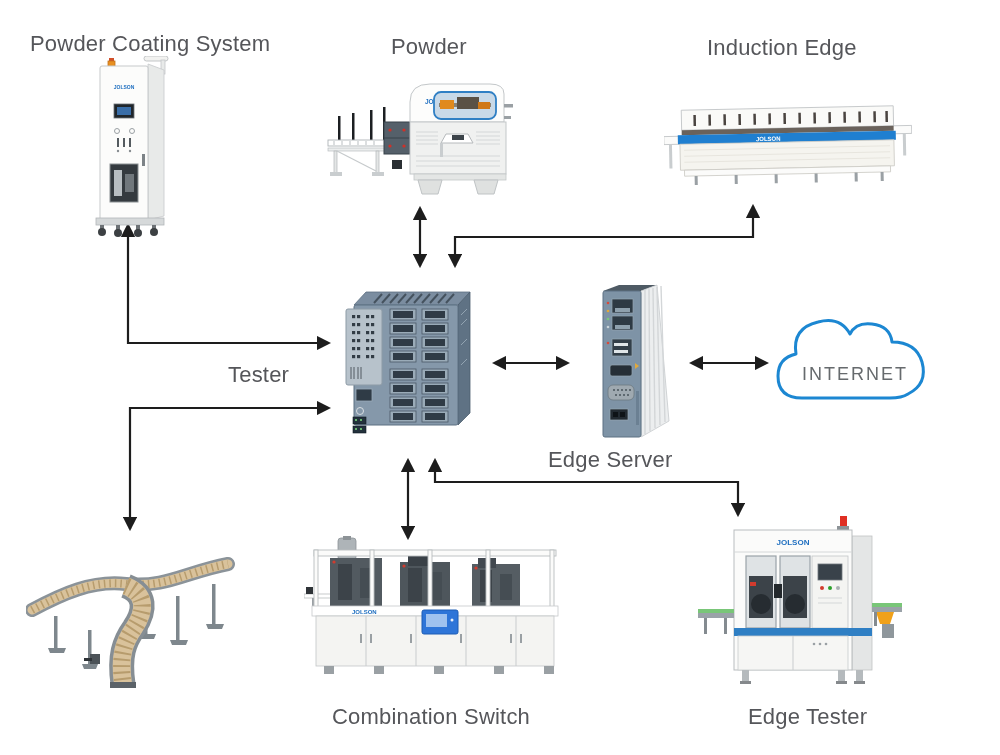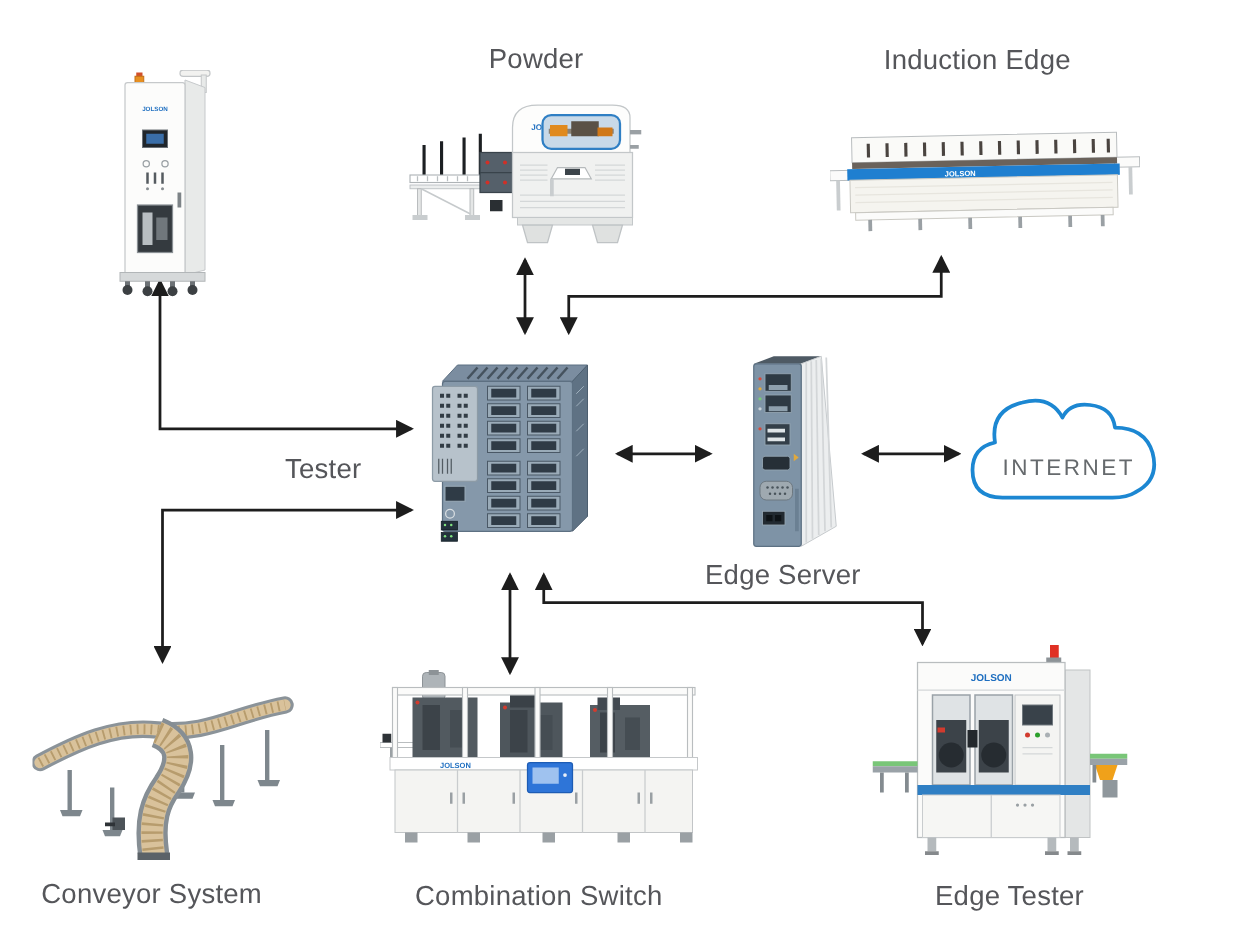--- a/index.html
+++ b/index.html
@@ -67,20 +67,21 @@
       <rect x="16" y="169" width="4" height="5" fill="#6d7276"></rect>
       <rect x="32" y="169" width="4" height="5" fill="#6d7276"></rect>
       <rect x="52" y="169" width="4" height="5" fill="#6d7276"></rect>
       <rect x="68" y="169" width="4" height="5" fill="#6d7276"></rect>
       <circle cx="18" cy="176" r="4" fill="#3c4043"></circle>
       <circle cx="34" cy="177" r="4" fill="#3c4043"></circle>
       <circle cx="54" cy="177" r="4" fill="#3c4043"></circle>
       <circle cx="70" cy="176" r="4" fill="#3c4043"></circle>
     </svg>
   </div>
+  <div class="node-label" style="left:30px;top:31px">Powder Coating System</div>
 
   <div class="node" style="left:326px;top:76px;width:190px;height:132px">
     <svg width="190" height="132" viewBox="0 0 190 132">
       <rect x="12" y="40" width="2.5" height="24" fill="#1c1f22"></rect>
       <rect x="26" y="37" width="2.5" height="27" fill="#1c1f22"></rect>
       <rect x="44" y="34" width="2.5" height="30" fill="#1c1f22"></rect>
       <rect x="57" y="31" width="2.5" height="33" fill="#1c1f22"></rect>
       <rect x="2" y="64" width="58" height="6" fill="#ffffff" stroke="#aeb3b6" stroke-width="0.9"></rect>
       <g stroke="#b9bec1" stroke-width="1">
         <line x1="8" y1="65" x2="8" y2="69"></line>
@@ -328,21 +329,21 @@
           <circle cx="23" cy="114" r="1"></circle>
           <circle cx="27" cy="114" r="1"></circle>
           <circle cx="31" cy="114" r="1"></circle>
       </g>
       <rect x="13" y="128" width="18" height="11" fill="#222a31" stroke="#95a6b2" stroke-width="0.7"></rect>
       <rect x="16" y="131" width="5" height="5" fill="#0e1317"></rect>
         <rect x="23" y="131" width="5" height="5" fill="#0e1317"></rect>
       <rect x="39" y="110" width="3" height="34" fill="#6b8093"></rect>
     </svg>
   </div>
-  <div class="node-label" style="left:564px;top:447px">Edge Server</div>
+  <div class="node-label" style="left:548px;top:447px">Edge Server</div>
 
   <div class="node" style="left:770px;top:306px;width:170px;height:102px">
     <svg width="170" height="102" viewBox="0 0 170 102">
       <path d="M 32 92
                Q 8 92 8 70
                Q 8 52 26 48
                Q 22 22 48 16
                Q 70 10 80 28
                Q 86 16 102 18
                Q 120 20 122 36
@@ -374,21 +375,20 @@
           <polygon points="112,98 130,98 128,103 114,103"></polygon>
       </g>
       <path d="M100,50 C120,58 120,74 108,92 C98,106 93,120 97,148" fill="none" stroke="#868e94" stroke-width="25" stroke-linecap="butt"></path>
       <path d="M100,50 C120,58 120,74 108,92 C98,106 93,120 97,148" fill="none" stroke="#d9c29b" stroke-width="18"></path>
       <path d="M100,50 C120,58 120,74 108,92 C98,106 93,120 97,148" fill="none" stroke="#b79c6d" stroke-width="17" stroke-dasharray="2,4.5"></path>
       <rect x="84" y="146" width="26" height="6" fill="#5b6268"></rect>
       <rect x="64" y="118" width="10" height="10" fill="#4c5358"></rect>
       <rect x="58" y="122" width="8" height="3" fill="#2e3337"></rect>
     </svg>
   </div>
-  <div class="node-label" style="left:33px;top:702px">Conveyor System</div>
 
   <div class="node" style="left:304px;top:536px;width:262px;height:146px">
     <svg width="262" height="146" viewBox="0 0 262 146">
       <rect x="0" y="58" width="34" height="4" fill="#ffffff" stroke="#b9bdbf" stroke-width="0.8"></rect>
       <rect x="2" y="51" width="7" height="7" fill="#2e3337"></rect>
       <rect x="8" y="62" width="3" height="16" fill="#9aa0a4"></rect>
       <rect x="34" y="2" width="18" height="22" rx="3" fill="#aeb4b8" stroke="#8d9397" stroke-width="0.8"></rect>
       <rect x="39" y="0" width="8" height="4" fill="#8d9397"></rect>
       <rect x="26" y="22" width="52" height="48" fill="#525a60"></rect>
       <rect x="34" y="28" width="14" height="36" fill="#3c4349"></rect>

